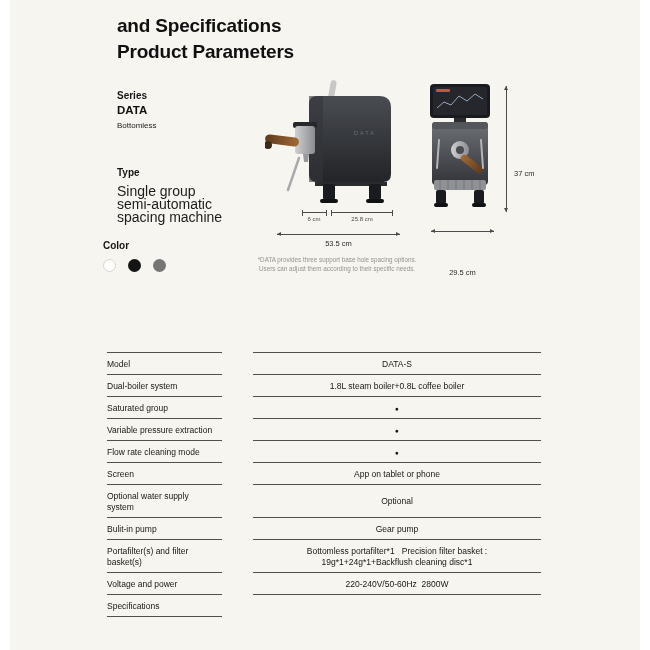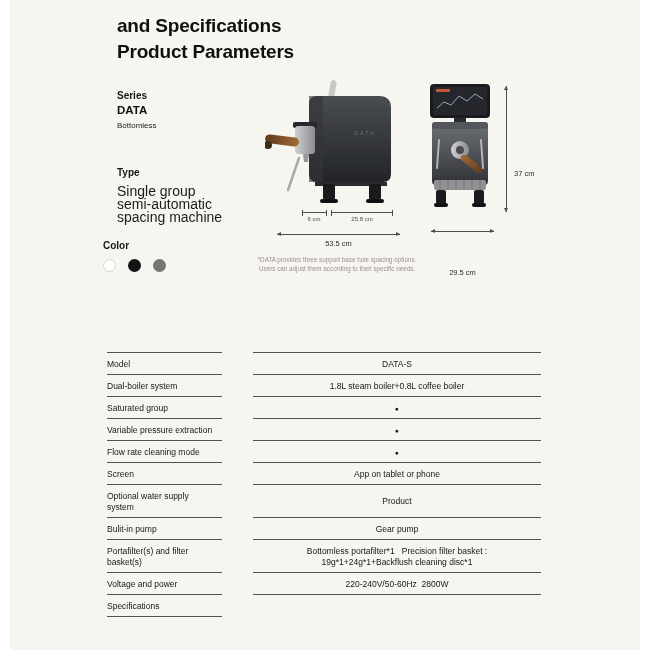--- a/index.html
+++ b/index.html
@@ -192,21 +192,21 @@
       <div class="cell label">Flow rate cleaning mode</div>
       <div class="cell value dot">●</div>
     </div>
     <div class="spec-row">
       <div class="cell label">Screen</div>
       <div class="cell value">App on tablet or phone</div>
     </div>
     <div class="spec-row">
       <div class="cell label">Optional water supply
 system</div>
-      <div class="cell value">Product</div>
+      <div class="cell value">Optional</div>
     </div>
     <div class="spec-row">
       <div class="cell label">Bulit-in pump</div>
       <div class="cell value">Gear pump</div>
     </div>
     <div class="spec-row">
       <div class="cell label">Portafilter(s) and filter
 basket(s)</div>
       <div class="cell value">Bottomless portafilter*1&nbsp;&nbsp;&nbsp;Precision filter basket :
 19g*1+24g*1+Backflush cleaning disc*1</div>

